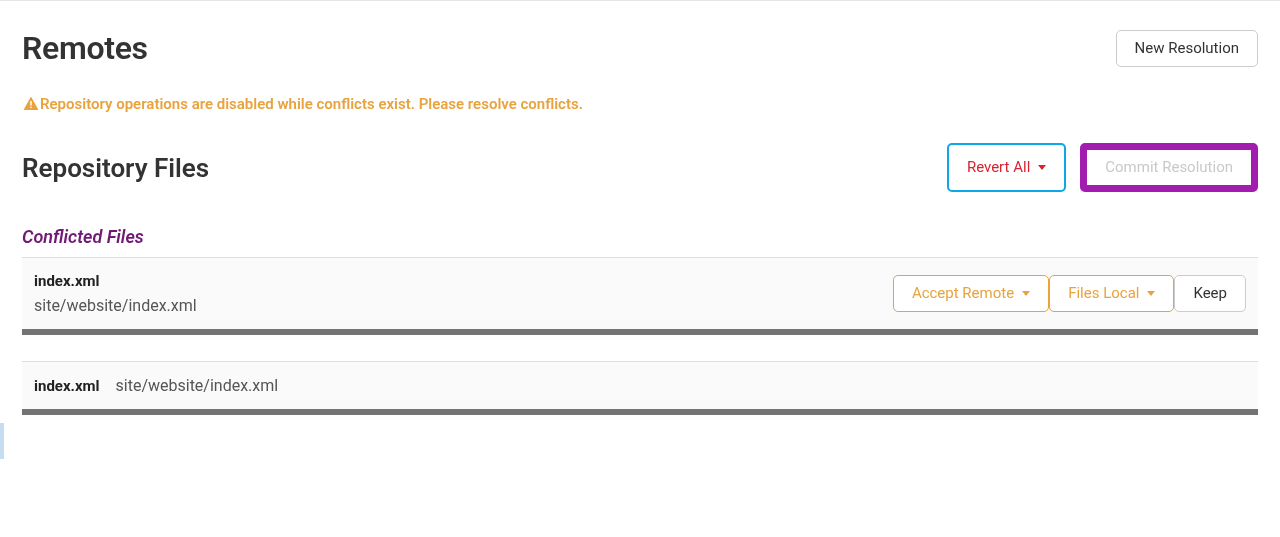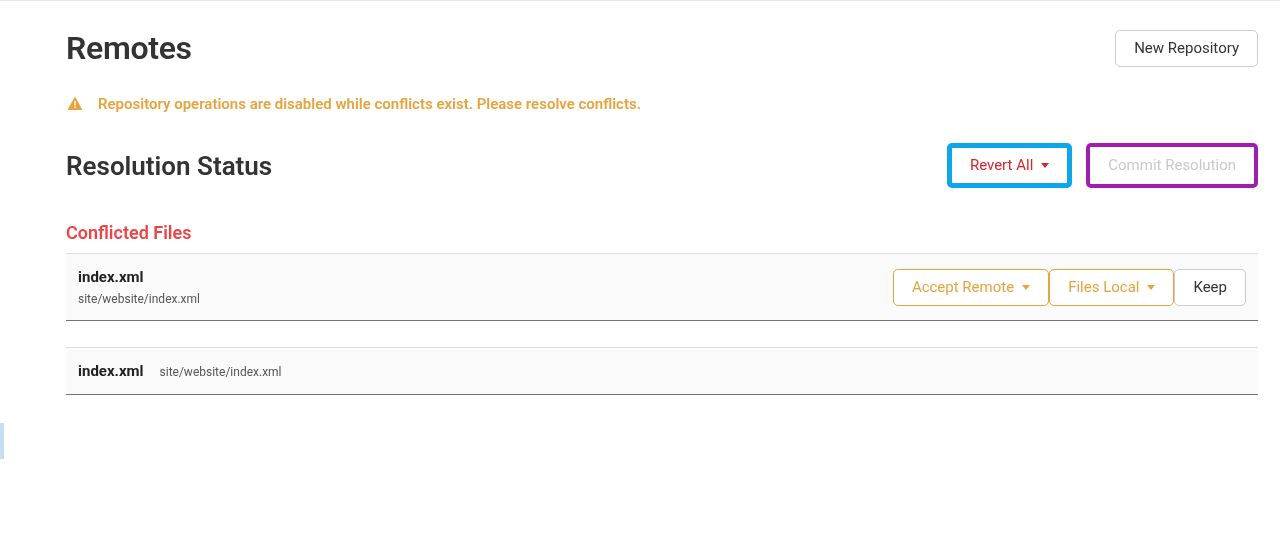--- a/index.html
+++ b/index.html
@@ -10,92 +10,92 @@
       width: 1280px;
       height: 537px;
       overflow: hidden;
       position: relative;
     }
     .top-border { height: 1px; background: #e5e5e5; width: 100%; }
     .left-accent {
       position: absolute;
       left: 0; top: 423px; width: 4px; height: 36px; background: #6fa8dc; opacity: 0.4;
     }
-    .container { padding: 28px 22px 0 22px; margin-left: 44px; }
+    .container { padding: 28px 22px 0 22px; }
     .header-row {
       display: flex; justify-content: space-between; align-items: center;
       margin-bottom: 28px;
     }
     .page-title { font-size: 32px; font-weight: 600; color: #333; letter-spacing: -0.3px; }
     .btn {
       display: inline-flex; align-items: center; gap: 6px;
       padding: 10px 18px; font-size: 15px; border-radius: 5px;
       background: #fff; cursor: pointer; font-family: inherit;
       line-height: 1;
     }
     .btn-default { border: 1px solid #ccc; color: #333; }
-    .btn-disabled { border: 4px solid #a21caf; color: #c9c9c9; cursor: default; }
-    .btn-outline-red { border: 5px solid #0ea5e9; color: #d9232e; }
+    .btn-disabled { border: 7px solid #a21caf; color: #c9c9c9; cursor: default; }
+    .btn-outline-red { border: 2px solid #0ea5e9; color: #d9232e; }
     .btn-outline-orange { border: 1px solid #e8a33d; color: #e8a33d; }
     .warning-row {
-      display: flex; align-items: center; gap: 14px; color: #e8a33d;
+      display: flex; align-items: center; color: #e8a33d;
       font-size: 15px; font-weight: 600; margin-bottom: 30px;
     }
     .warning-icon { width: 18px; height: 18px; flex-shrink: 0; }
     .status-row {
       display: flex; justify-content: space-between; align-items: center;
       margin-bottom: 34px;
     }
     .section-title { font-size: 26px; font-weight: 600; color: #333; }
     .status-actions { display: flex; gap: 14px; }
     .caret-down {
       width: 0; height: 0; border-left: 4px solid transparent; border-right: 4px solid transparent;
       border-top: 5px solid currentColor; display: inline-block; margin-left: 2px;
     }
     .subsection { margin-bottom: 26px; }
     .subsection-title { font-size: 18px; font-weight: 600; margin-bottom: 10px; }
-    .sub-red { color: #ef4444; }
+    .sub-red { color: #701a75; font-style: italic; }
     .sub-green { color: #2f9e44; }
     .file-row {
-      border-top: 1px solid #ddd; border-bottom: 1px solid #737373;
+      border-top: 1px solid #ddd; border-bottom: 6px solid #737373;
       background: #fafafa; padding: 14px 12px;
       display: flex; align-items: center; justify-content: space-between;
     }
     .file-info { display: flex; flex-direction: column; gap: 6px; }
     .file-info-inline { display: flex; gap: 16px; align-items: baseline; }
     .file-name { font-weight: 700; font-size: 15px; color: #222; }
-    .file-path { font-size: 12px; color: #555; }
+    .file-path { font-size: 16px; color: #555; }
     .row-actions { display: flex; align-items: center; }
   </style>
 </head>
 <body>
 
 <div class="top-border"></div>
 <div class="left-accent"></div>
 
 <div class="container">
 
   <div class="header-row">
     <h1 class="page-title">Remotes</h1>
     <button class="btn btn-default">
-      <span>New Repository</span>
+      <span>New Resolution</span>
     </button>
   </div>
 
   <div class="warning-row">
     <svg class="warning-icon" viewBox="0 0 24 24" fill="#e8a33d">
       <path d="M12 2 L22 20 L2 20 Z"></path>
       <rect x="11" y="8" width="2" height="6" fill="#fff"></rect>
       <rect x="11" y="15.5" width="2" height="2" fill="#fff"></rect>
     </svg>
     <span>Repository operations are disabled while conflicts exist. Please resolve conflicts.</span>
   </div>
 
   <div class="status-row">
-    <h2 class="section-title">Resolution Status</h2>
+    <h2 class="section-title">Repository Files</h2>
     <div class="status-actions">
       <button class="btn btn-outline-red">
         <span>Revert All</span>
         <span class="caret-down"></span>
       </button>
       <button class="btn btn-disabled">
         <span>Commit Resolution</span>
       </button>
     </div>
   </div>

